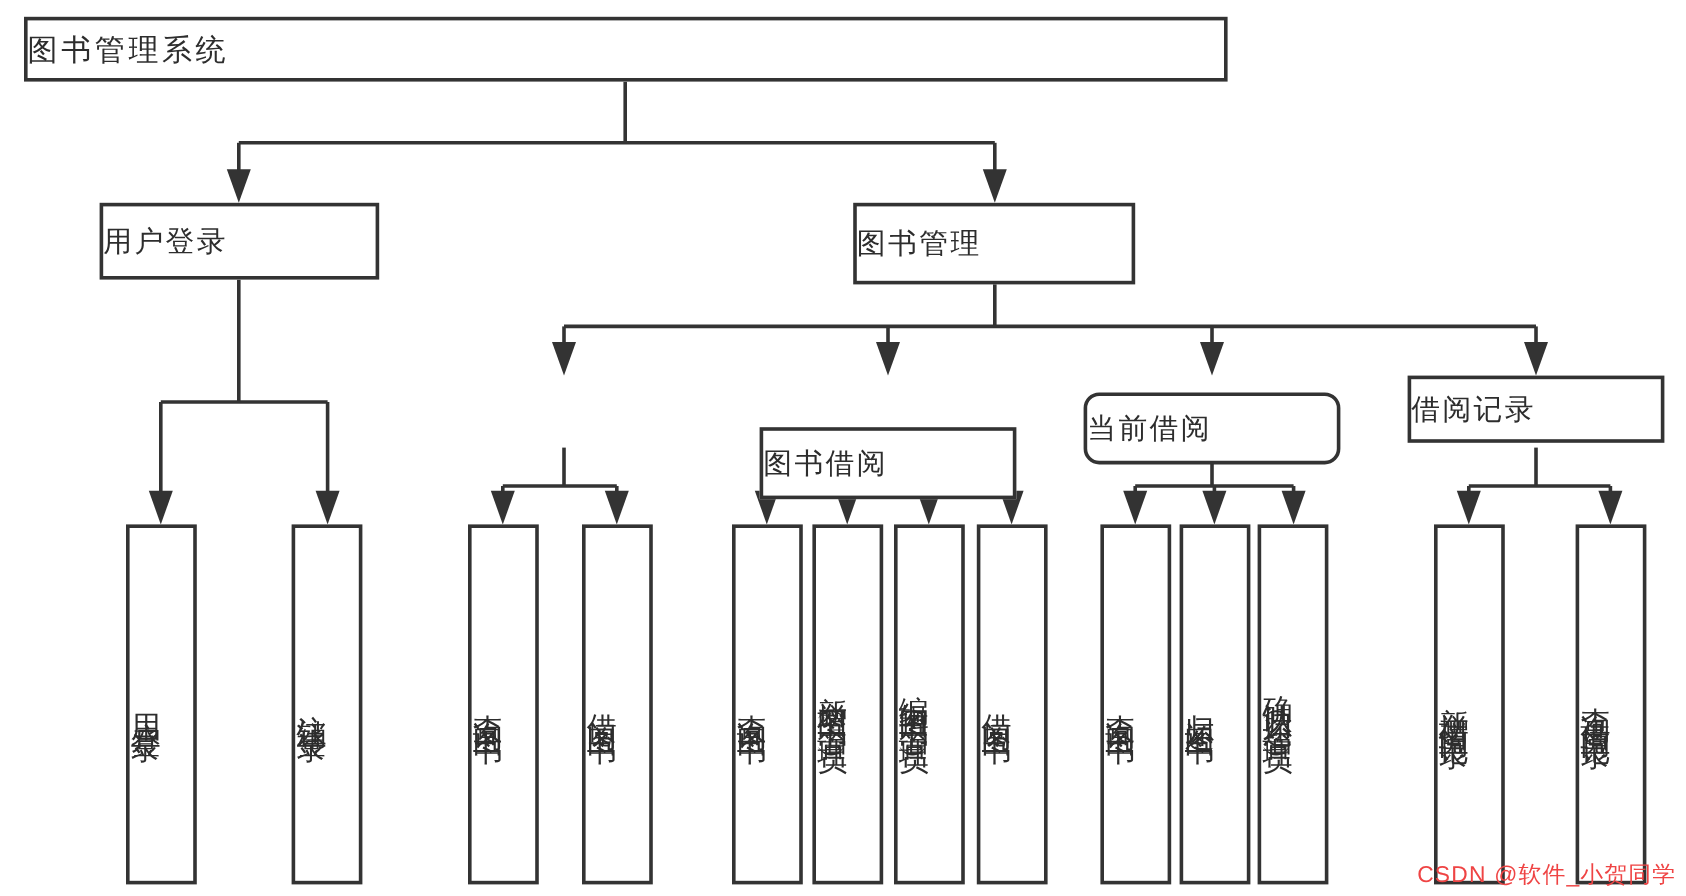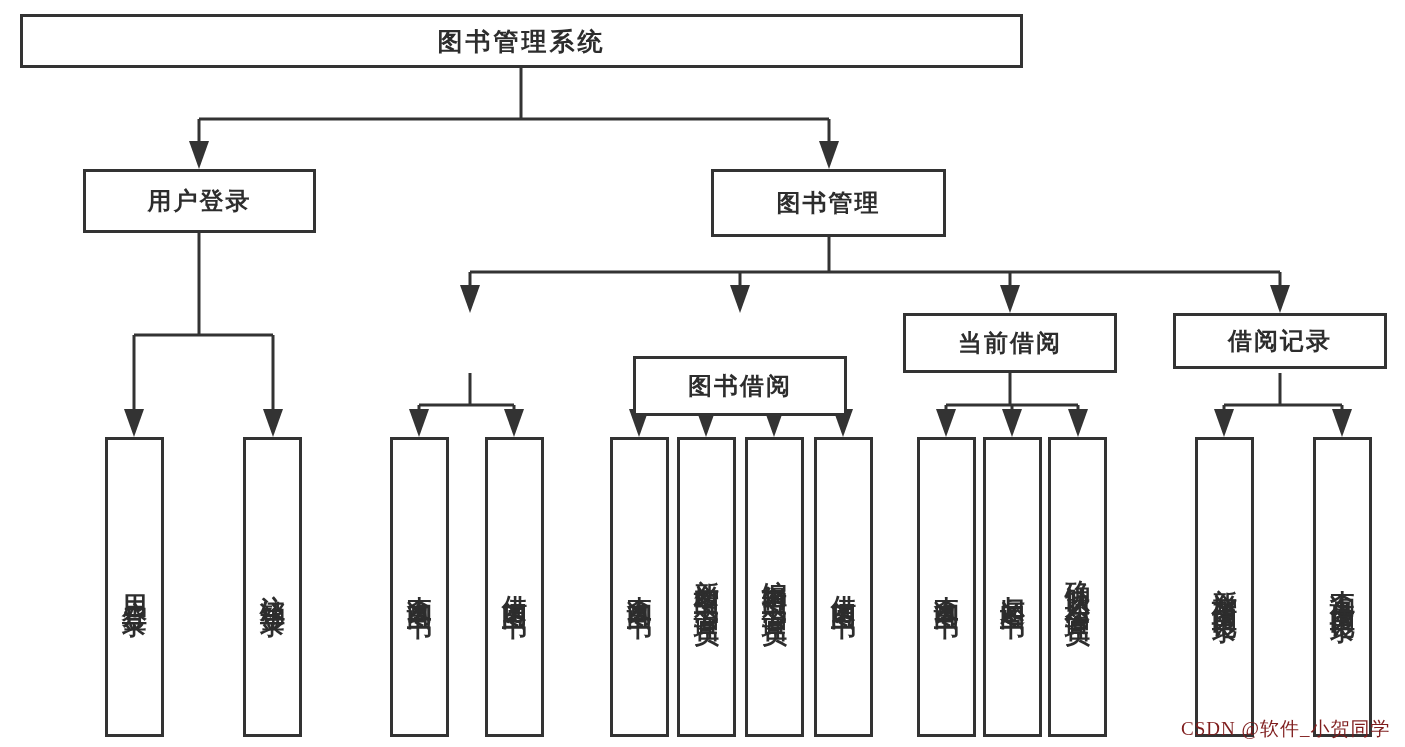--- a/index.html
+++ b/index.html
@@ -3,31 +3,31 @@
 <meta charset="utf-8">
 <style>
   html,body{margin:0;padding:0;background:#ffffff;}
   .canvas{
     position:relative;width:1405px;height:747px;background:#ffffff;overflow:hidden;
     font-family:"Liberation Sans","DejaVu Sans",sans-serif;color:#2d2d2d;
   }
   svg.wires{position:absolute;left:0;top:0;z-index:1;}
   .box{
     position:absolute;box-sizing:border-box;border:3px solid #333333;background:#ffffff;
-    display:flex;align-items:center;justify-content:center;z-index:2;font-weight:bold;
+    display:flex;align-items:center;z-index:2;
   }
   .h-label{font-size:24px;letter-spacing:2px;white-space:nowrap;}
   .root-label{font-size:25px;letter-spacing:3px;}
   .v-label{
     writing-mode:vertical-rl;text-orientation:mixed;
     font-size:25px;letter-spacing:6px;line-height:1;white-space:nowrap;
   }
   .watermark{
     position:absolute;left:1181px;top:716px;z-index:3;
-    font-size:19px;letter-spacing:1px;color:#7f1d1d;white-space:nowrap;font-family:Liberation Serif, serif;
+    font-size:19px;letter-spacing:1px;color:#ef4444;white-space:nowrap;
   }
 </style>
 </head>
 <body>
 
 <div class="canvas">
 
   <svg class="wires" width="1405" height="747" viewBox="0 0 1405 747">
       <line x1="521" y1="68" x2="521" y2="119" stroke="#333333" stroke-width="3"></line>
       <line x1="199" y1="119" x2="829" y2="119" stroke="#333333" stroke-width="3"></line>
@@ -90,21 +90,21 @@
   <div class="box" style="left:83px;top:169px;width:233px;height:64px;">
     <span class="h-label">用户登录</span>
   </div>
   <div class="box" style="left:711px;top:169px;width:235px;height:68px;">
     <span class="h-label">图书管理</span>
   </div>
 
   <div class="box" style="left:633px;top:313px;width:214px;height:60px;margin-top:43px;">
     <span class="h-label">图书借阅</span>
   </div>
-  <div class="box" style="left:903px;top:313px;width:214px;height:60px;">
+  <div class="box" style="left:903px;top:327px;width:214px;height:60px;border-radius:13px;">
     <span class="h-label">当前借阅</span>
   </div>
   <div class="box" style="left:1173px;top:313px;width:214px;height:56px;">
     <span class="h-label">借阅记录</span>
   </div>
 
   <div class="box" style="left:105px;top:437px;width:59px;height:300px;">
     <span class="v-label">用户登录</span>
   </div>
   <div class="box" style="left:243px;top:437px;width:59px;height:300px;">

